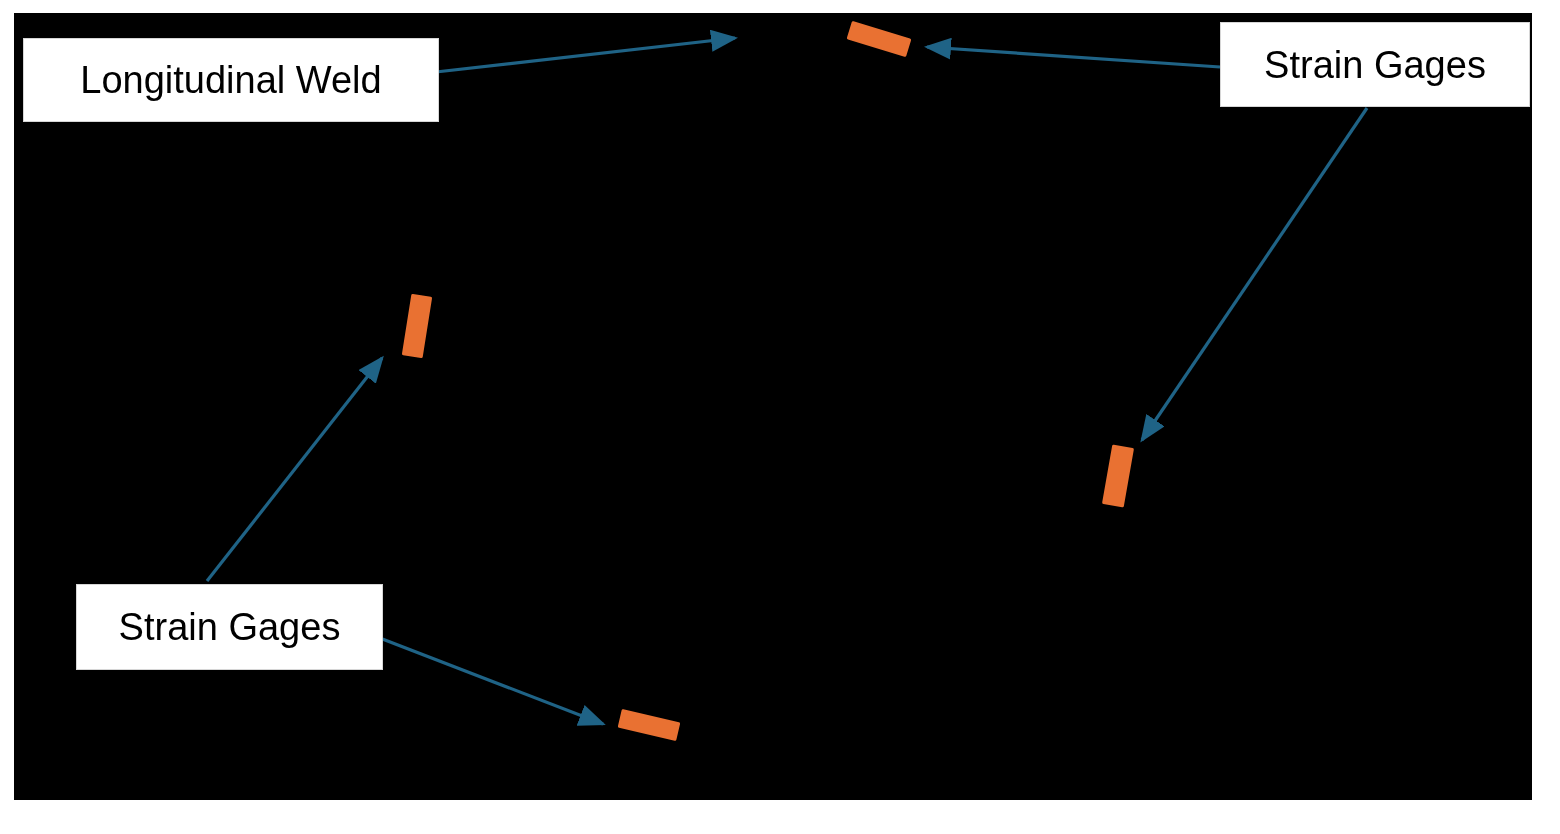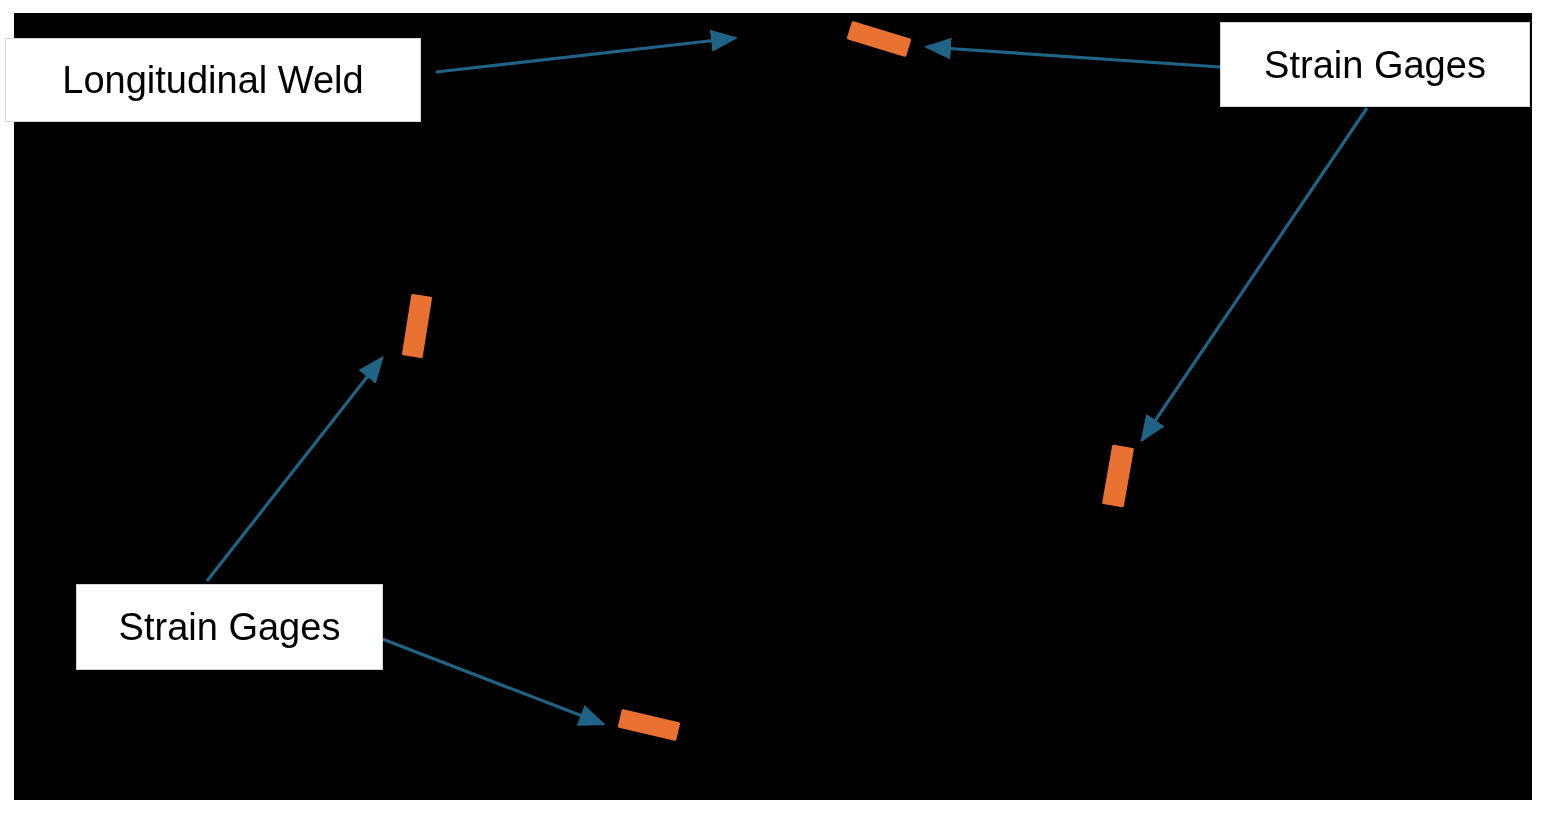--- a/index.html
+++ b/index.html
@@ -67,21 +67,21 @@
       <rect x="406.5" y="295" width="21" height="62" rx="1.5" fill="#e97132" transform="rotate(9 417 326)"></rect>
       <rect x="1107" y="446" width="22" height="60" rx="1.5" fill="#e97132" transform="rotate(10 1118 476)"></rect>
       <rect x="619" y="715.5" width="60" height="19" rx="1.5" fill="#e97132" transform="rotate(13 649 725)"></rect>
       <line x1="436" y1="72" x2="735" y2="38" stroke="#1f6386" stroke-width="3.2" marker-end="url(#arrowhead)"></line>
       <line x1="1220" y1="67" x2="927" y2="47" stroke="#1f6386" stroke-width="3.2" marker-end="url(#arrowhead)"></line>
       <line x1="1367" y1="108" x2="1142" y2="440" stroke="#1f6386" stroke-width="3.2" marker-end="url(#arrowhead)"></line>
       <line x1="207" y1="581" x2="382" y2="358" stroke="#1f6386" stroke-width="3.2" marker-end="url(#arrowhead)"></line>
       <line x1="372" y1="635" x2="603" y2="724" stroke="#1f6386" stroke-width="3.2" marker-end="url(#arrowhead)"></line>
     </svg>
 
-  <div class="callout-label" style="left: 5px; top: 38px; width: 416px; height: 84px; background: rgb(255, 255, 255); color: rgb(0, 0, 0);">
+  <div class="callout-label" style="left: 23px; top: 38px; width: 416px; height: 84px; background: rgb(255, 255, 255); color: rgb(0, 0, 0);">
     <span>Longitudinal Weld</span>
   </div>
 
   <div class="callout-label" style="left: 1220px; top: 22px; width: 310px; height: 85px; background: rgb(255, 255, 255); color: rgb(0, 0, 0);">
     <span>Strain Gages</span>
   </div>
 
   <div class="callout-label" style="left: 76px; top: 584px; width: 307px; height: 86px; background: rgb(255, 255, 255); color: rgb(0, 0, 0);">
     <span>Strain Gages</span>
   </div>

